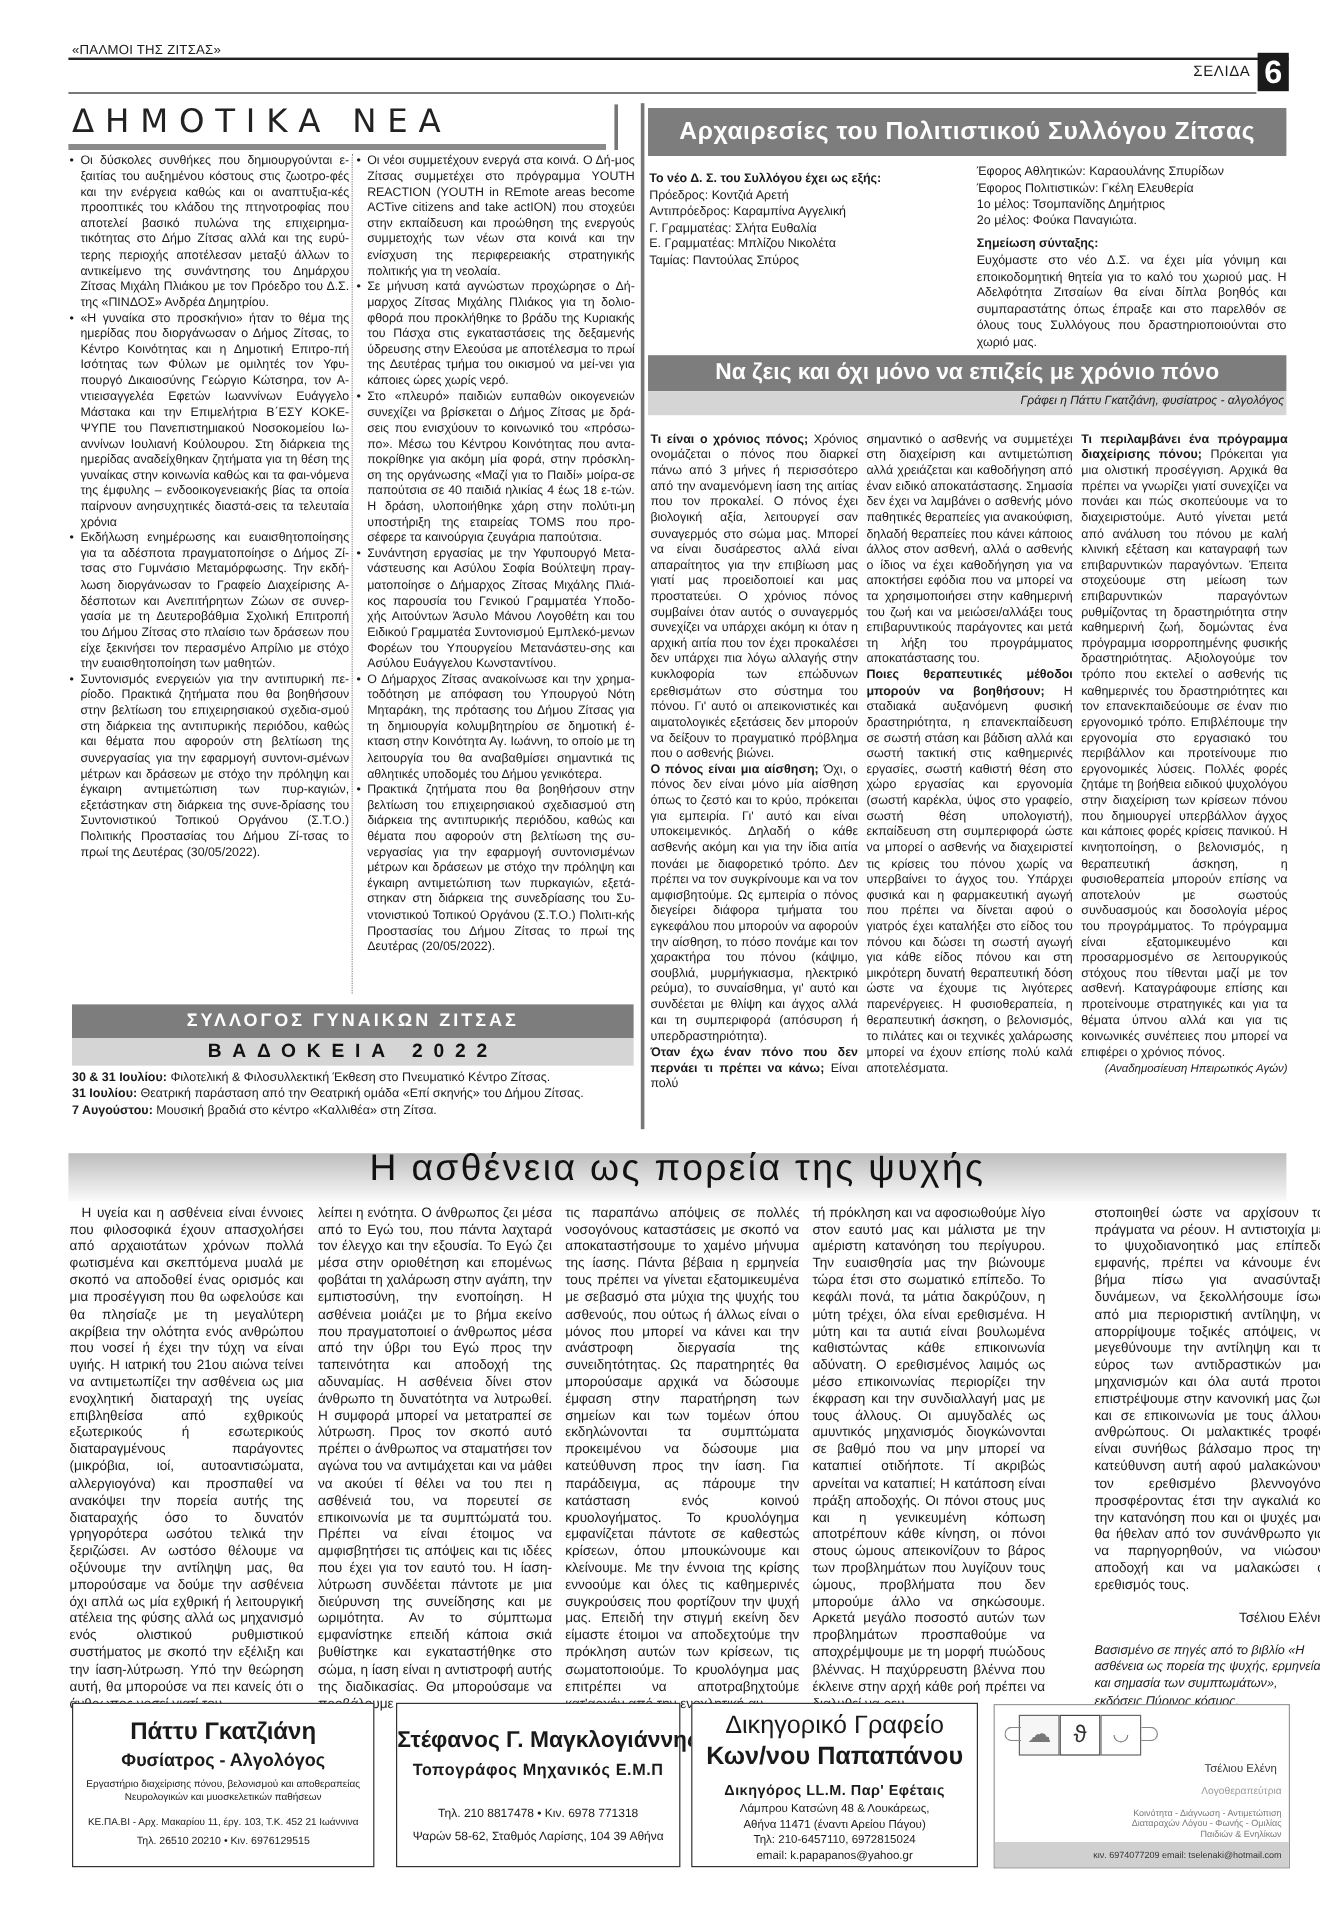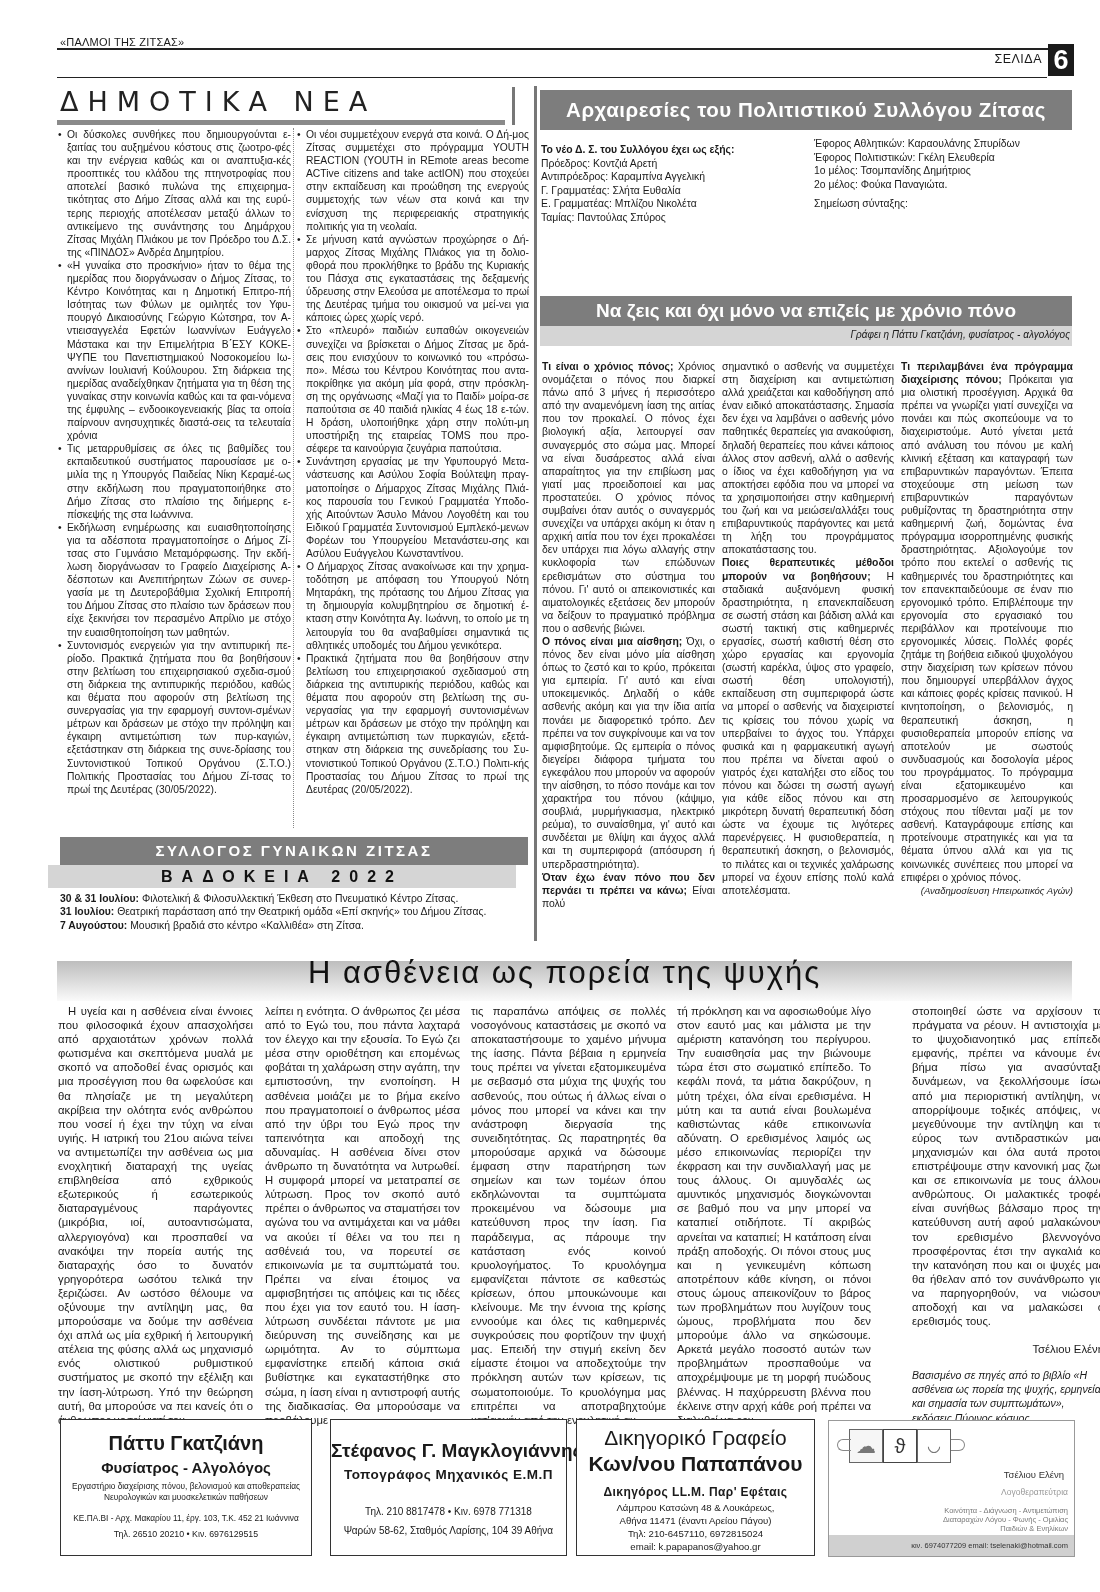--- a/index.html
+++ b/index.html
@@ -39,40 +39,39 @@
 <div class="abs" id="page-num">6</div>
 <div class="hrule" style="left:57px;top:77px;width:990px;height:1px"></div>
 <div class="abs" id="section-title">ΔΗΜΟΤΙΚΑ ΝΕΑ</div>
 <div class="abs" style="left:57px;top:120px;width:448px;height:5px;background:#8a8a8a"></div>
 <div class="abs" style="left:512px;top:87px;width:3px;height:38px;background:#777"></div>
 
 <div class="abs newscol" style="left:58px;top:128px;width:233px">
   <ul>
     <li>Οι δύσκολες συνθήκες που δημιουργούνται ε-ξαιτίας του αυξημένου κόστους στις ζωοτρο-φές και την ενέργεια καθώς και οι αναπτυξια-κές προοπτικές του κλάδου της πτηνοτροφίας που αποτελεί βασικό πυλώνα της επιχειρημα-τικότητας στο Δήμο Ζίτσας αλλά και της ευρύ-τερης περιοχής αποτέλεσαν μεταξύ άλλων το αντικείμενο της συνάντησης του Δημάρχου Ζίτσας Μιχάλη Πλιάκου με τον Πρόεδρο του Δ.Σ. της «ΠΙΝΔΟΣ» Ανδρέα Δημητρίου.</li>
     <li>«Η γυναίκα στο προσκήνιο» ήταν το θέμα της ημερίδας που διοργάνωσαν ο Δήμος Ζίτσας, το Κέντρο Κοινότητας και η Δημοτική Επιτρο-πή Ισότητας των Φύλων με ομιλητές τον Υφυ-πουργό Δικαιοσύνης Γεώργιο Κώτσηρα, τον Α-ντιεισαγγελέα Εφετών Ιωαννίνων Ευάγγελο Μάστακα και την Επιμελήτρια Β΄ΕΣΥ ΚΟΚΕ-ΨΥΠΕ του Πανεπιστημιακού Νοσοκομείου Ιω-αννίνων Ιουλιανή Κούλουρου. Στη διάρκεια της ημερίδας αναδείχθηκαν ζητήματα για τη θέση της γυναίκας στην κοινωνία καθώς και τα φαι-νόμενα της έμφυλης – ενδοοικογενειακής βίας τα οποία παίρνουν ανησυχητικές διαστά-σεις τα τελευταία χρόνια</li>
-    <li>Τις μεταρρυθμίσεις σε όλες τις βαθμίδες του εκπαιδευτικού συστήματος παρουσίασε με ο-μιλία της η Υπουργός Παιδείας Νίκη Κεραμέ-ως στην εκδήλωση που πραγματοποιήθηκε στο Δήμο Ζίτσας στο πλαίσιο της διήμερης ε-πίσκεψής της στα Ιωάννινα.</li>
     <li>Εκδήλωση ενημέρωσης και ευαισθητοποίησης για τα αδέσποτα πραγματοποίησε ο Δήμος Ζί-τσας στο Γυμνάσιο Μεταμόρφωσης. Την εκδή-λωση διοργάνωσαν το Γραφείο Διαχείρισης Α-δέσποτων και Ανεπιτήρητων Ζώων σε συνερ-γασία με τη Δευτεροβάθμια Σχολική Επιτροπή του Δήμου Ζίτσας στο πλαίσιο των δράσεων που είχε ξεκινήσει τον περασμένο Απρίλιο με στόχο την ευαισθητοποίηση των μαθητών.</li>
     <li>Συντονισμός ενεργειών για την αντιπυρική πε-ρίοδο. Πρακτικά ζητήματα που θα βοηθήσουν στην βελτίωση του επιχειρησιακού σχεδια-σμού στη διάρκεια της αντιπυρικής περιόδου, καθώς και θέματα που αφορούν στη βελτίωση της συνεργασίας για την εφαρμογή συντονι-σμένων μέτρων και δράσεων με στόχο την πρόληψη και έγκαιρη αντιμετώπιση των πυρ-καγιών, εξετάστηκαν στη διάρκεια της συνε-δρίασης του Συντονιστικού Τοπικού Οργάνου (Σ.Τ.Ο.) Πολιτικής Προστασίας του Δήμου Ζί-τσας το πρωί της Δευτέρας (30/05/2022).</li>
   </ul>
 </div>
 <div class="abs" style="left:293px;top:128px;height:700px;border-left:1px dotted #888"></div>
 
 <div class="abs newscol" style="left:297px;top:128px;width:232px">
   <ul>
     <li>Οι νέοι συμμετέχουν ενεργά στα κοινά. Ο Δή-μος Ζίτσας συμμετέχει στο πρόγραμμα YOUTH REACTION (YOUTH in REmote areas become ACTive citizens and take actION) που στοχεύει στην εκπαίδευση και προώθηση της ενεργούς συμμετοχής των νέων στα κοινά και την ενίσχυση της περιφερειακής στρατηγικής πολιτικής για τη νεολαία.</li>
     <li>Σε μήνυση κατά αγνώστων προχώρησε ο Δή-μαρχος Ζίτσας Μιχάλης Πλιάκος για τη δολιο-φθορά που προκλήθηκε το βράδυ της Κυριακής του Πάσχα στις εγκαταστάσεις της δεξαμενής ύδρευσης στην Ελεούσα με αποτέλεσμα το πρωί της Δευτέρας τμήμα του οικισμού να μεί-νει για κάποιες ώρες χωρίς νερό.</li>
     <li>Στο «πλευρό» παιδιών ευπαθών οικογενειών συνεχίζει να βρίσκεται ο Δήμος Ζίτσας με δρά-σεις που ενισχύουν το κοινωνικό του «πρόσω-πο». Μέσω του Κέντρου Κοινότητας που αντα-ποκρίθηκε για ακόμη μία φορά, στην πρόσκλη-ση της οργάνωσης «Μαζί για το Παιδί» μοίρα-σε παπούτσια σε 40 παιδιά ηλικίας 4 έως 18 ε-τών. Η δράση, υλοποιήθηκε χάρη στην πολύτι-μη υποστήριξη της εταιρείας TOMS που προ-σέφερε τα καινούργια ζευγάρια παπούτσια.</li>
     <li>Συνάντηση εργασίας με την Υφυπουργό Μετα-νάστευσης και Ασύλου Σοφία Βούλτεψη πραγ-ματοποίησε ο Δήμαρχος Ζίτσας Μιχάλης Πλιά-κος παρουσία του Γενικού Γραμματέα Υποδο-χής Αιτούντων Άσυλο Μάνου Λογοθέτη και του Ειδικού Γραμματέα Συντονισμού Εμπλεκό-μενων Φορέων του Υπουργείου Μετανάστευ-σης και Ασύλου Ευάγγελου Κωνσταντίνου.</li>
     <li>Ο Δήμαρχος Ζίτσας ανακοίνωσε και την χρημα-τοδότηση με απόφαση του Υπουργού Νότη Μηταράκη, της πρότασης του Δήμου Ζίτσας για τη δημιουργία κολυμβητηρίου σε δημοτική έ-κταση στην Κοινότητα Αγ. Ιωάννη, το οποίο με τη λειτουργία του θα αναβαθμίσει σημαντικά τις αθλητικές υποδομές του Δήμου γενικότερα.</li>
     <li>Πρακτικά ζητήματα που θα βοηθήσουν στην βελτίωση του επιχειρησιακού σχεδιασμού στη διάρκεια της αντιπυρικής περιόδου, καθώς και θέματα που αφορούν στη βελτίωση της συ-νεργασίας για την εφαρμογή συντονισμένων μέτρων και δράσεων με στόχο την πρόληψη και έγκαιρη αντιμετώπιση των πυρκαγιών, εξετά-στηκαν στη διάρκεια της συνεδρίασης του Συ-ντονιστικού Τοπικού Οργάνου (Σ.Τ.Ο.) Πολιτι-κής Προστασίας του Δήμου Ζίτσας το πρωί της Δευτέρας (20/05/2022).</li>
   </ul>
 </div>
 
 <div class="abs banner" style="left:60px;top:837px;width:468px;height:28px;line-height:28px;font-size:15px;letter-spacing:2.5px">ΣΥΛΛΟΓΟΣ ΓΥΝΑΙΚΩΝ ΖΙΤΣΑΣ</div>
-<div class="abs box-grey" style="left:48px;top:865px;width:468px;height:23px;line-height:23px;font-size:16px;font-weight:bold;letter-spacing:9px;text-align:center;color:#111">ΒΑΔΟΚΕΙΑ 2022</div>
+<div class="abs box-grey" style="left:60px;top:865px;width:468px;height:23px;line-height:23px;font-size:16px;font-weight:bold;letter-spacing:9px;text-align:center;color:#111">ΒΑΔΟΚΕΙΑ 2022</div>
 <div class="abs" style="left:60px;top:892px;width:480px;font-size:10.4px;line-height:13.3px">
   <div><b>30 &amp; 31 Ιουλίου:</b><span> Φιλοτελική &amp; Φιλοσυλλεκτική Έκθεση στο Πνευματικό Κέντρο Ζίτσας.</span></div>
   <div><b>31 Ιουλίου:</b><span> Θεατρική παράσταση από την Θεατρική ομάδα «Επί σκηνής» του Δήμου Ζίτσας.</span></div>
   <div><b>7 Αυγούστου:</b><span> Μουσική βραδιά στο κέντρο «Καλλιθέα» στη Ζίτσα.</span></div>
 </div>
 
 <div class="abs" style="left:534px;top:86px;width:3px;height:855px;background:#777"></div>
 
 <div class="abs banner" style="left:540px;top:90px;width:532px;height:40px;line-height:40px;font-size:20.5px;letter-spacing:0.5px">Αρχαιρεσίες του Πολιτιστικού Συλλόγου Ζίτσας</div>
 <div class="abs" style="left:541px;top:137px;width:263px;font-size:10.4px;line-height:13.6px">
@@ -81,21 +80,22 @@
   <p>Αντιπρόεδρος: Καραμπίνα Αγγελική</p>
   <p>Γ. Γραμματέας: Σλήτα Ευθαλία</p>
   <p>Ε. Γραμματέας: Μπλίζου Νικολέτα</p>
   <p>Ταμίας: Παντούλας Σπύρος</p>
 </div>
 <div class="abs" style="left:814px;top:137px;width:258px;font-size:10.4px;line-height:13.6px">
   <p>Έφορος Αθλητικών: Καραουλάνης Σπυρίδων</p>
   <p>Έφορος Πολιτιστικών: Γκέλη Ελευθερία</p>
   <p>1ο μέλος: Τσομπανίδης Δημήτριος</p>
   <p>2ο μέλος: Φούκα Παναγιώτα.</p>
-  <p style="font-weight:normal;margin-top:6px">Σημείωση σύνταξης:</p>
+  <p style="font-weight:bold;margin-top:6px">Σημείωση σύνταξης:</p>
+  <p class="just">Ευχόμαστε στο νέο Δ.Σ. να έχει μία γόνιμη και εποικοδομητική θητεία για το καλό του χωριού μας. Η Αδελφότητα Ζιτσαίων θα είναι δίπλα βοηθός και συμπαραστάτης όπως έπραξε και στο παρελθόν σε όλους τους Συλλόγους που δραστηριοποιούνται στο χωριό μας.</p>
 </div>
 
 <div class="abs banner" style="left:540px;top:296px;width:532px;height:30px;line-height:30px;font-size:19px">Να ζεις και όχι μόνο να επιζείς με χρόνιο πόνο</div>
 <div class="abs box-grey" style="left:540px;top:326px;width:532px;height:20px"></div>
 <div class="abs" style="right:30px;top:329px;font-size:10px;font-weight:normal;font-style:italic">Γράφει η Πάττυ Γκατζιάνη, φυσίατρος - αλγολόγος</div>
 
 <div class="abs pain just" style="left:542px;top:360px;width:173px">
   <p><b>Τι είναι ο χρόνιος πόνος;</b><span> Χρόνιος ονομάζεται ο πόνος που διαρκεί πάνω από 3 μήνες ή περισσότερο από την αναμενόμενη ίαση της αιτίας που τον προκαλεί. Ο πόνος έχει βιολογική αξία, λειτουργεί σαν συναγερμός στο σώμα μας. Μπορεί να είναι δυσάρεστος αλλά είναι απαραίτητος για την επιβίωση μας γιατί μας προειδοποιεί και μας προστατεύει. Ο χρόνιος πόνος συμβαίνει όταν αυτός ο συναγερμός συνεχίζει να υπάρχει ακόμη κι όταν η αρχική αιτία που τον έχει προκαλέσει δεν υπάρχει πια λόγω αλλαγής στην κυκλοφορία των επώδυνων ερεθισμάτων στο σύστημα του πόνου. Γι' αυτό οι απεικονιστικές και αιματολογικές εξετάσεις δεν μπορούν να δείξουν το πραγματικό πρόβλημα που ο ασθενής βιώνει.</span></p>
   <p><b>Ο πόνος είναι μια αίσθηση;</b><span> Όχι, ο πόνος δεν είναι μόνο μία αίσθηση όπως το ζεστό και το κρύο, πρόκειται για εμπειρία. Γι' αυτό και είναι υποκειμενικός. Δηλαδή ο κάθε ασθενής ακόμη και για την ίδια αιτία πονάει με διαφορετικό τρόπο. Δεν πρέπει να τον συγκρίνουμε και να τον αμφισβητούμε. Ως εμπειρία ο πόνος διεγείρει διάφορα τμήματα του εγκεφάλου που μπορούν να αφορούν την αίσθηση, το πόσο πονάμε και τον χαρακτήρα του πόνου (κάψιμο, σουβλιά, μυρμήγκιασμα, ηλεκτρικό ρεύμα), το συναίσθημα, γι' αυτό και συνδέεται με θλίψη και άγχος αλλά και τη συμπεριφορά (απόσυρση ή υπερδραστηριότητα).</span></p>
   <p><b>Όταν έχω έναν πόνο που δεν περνάει τι πρέπει να κάνω;</b><span> Είναι πολύ</span></p>

